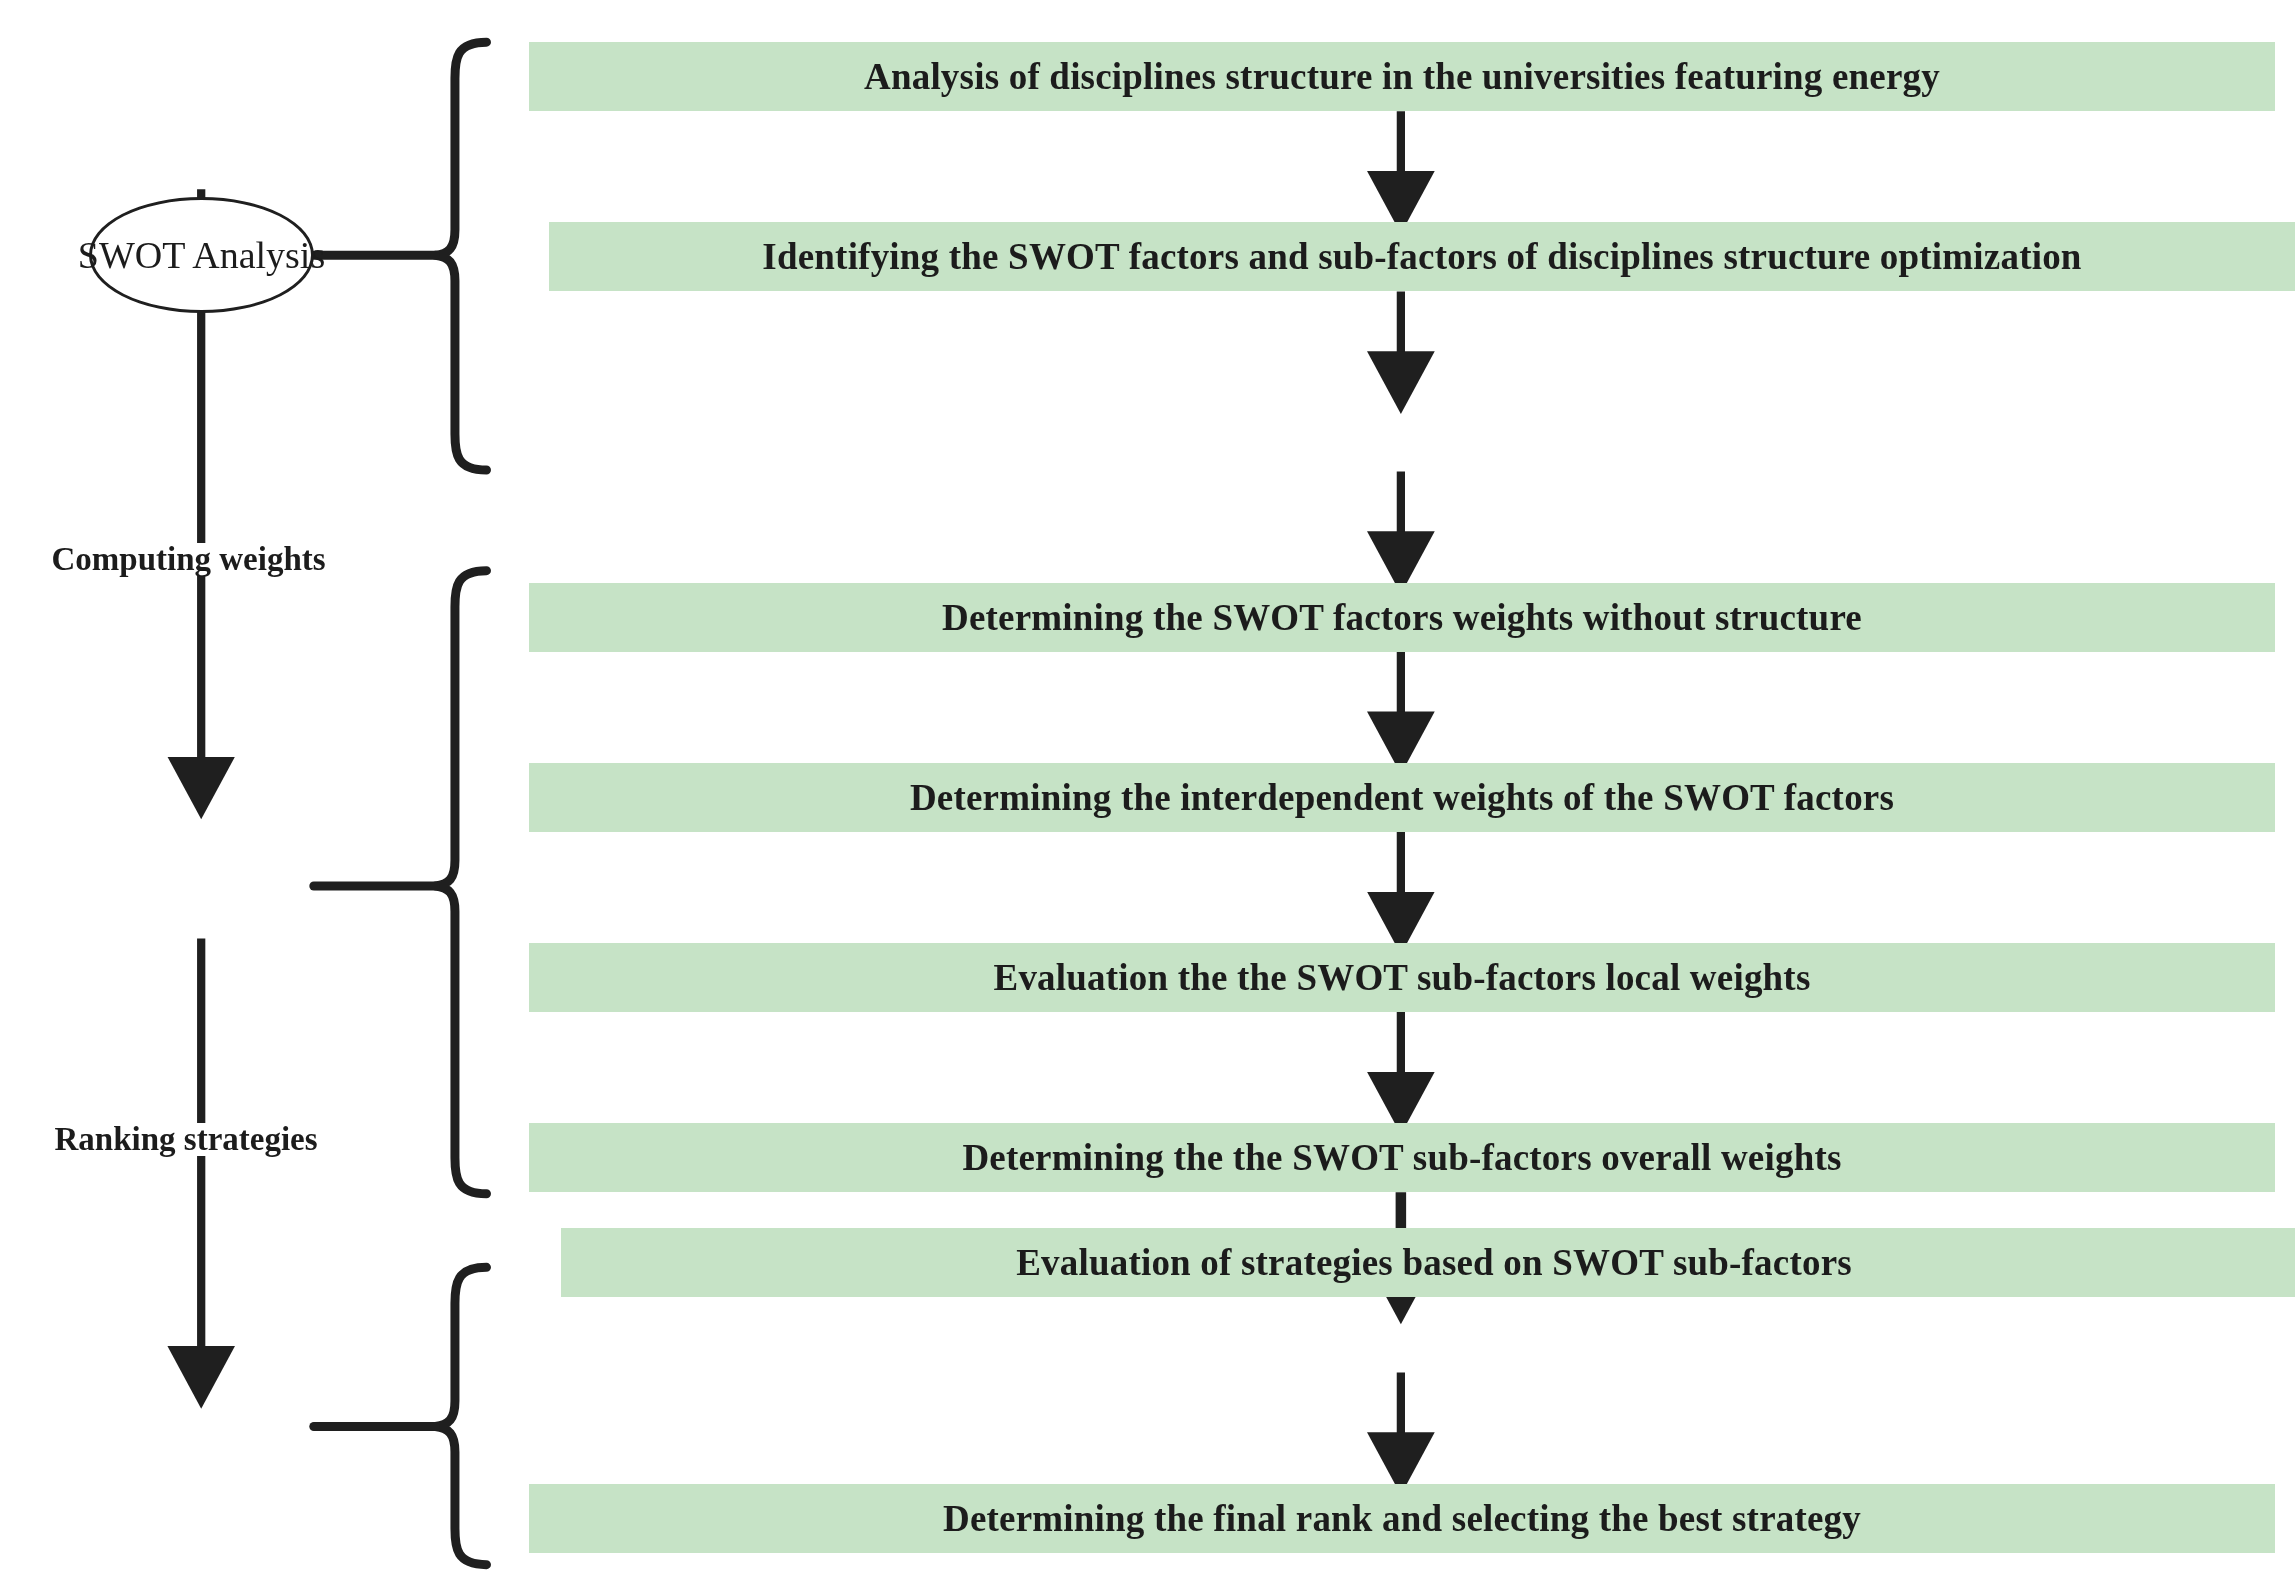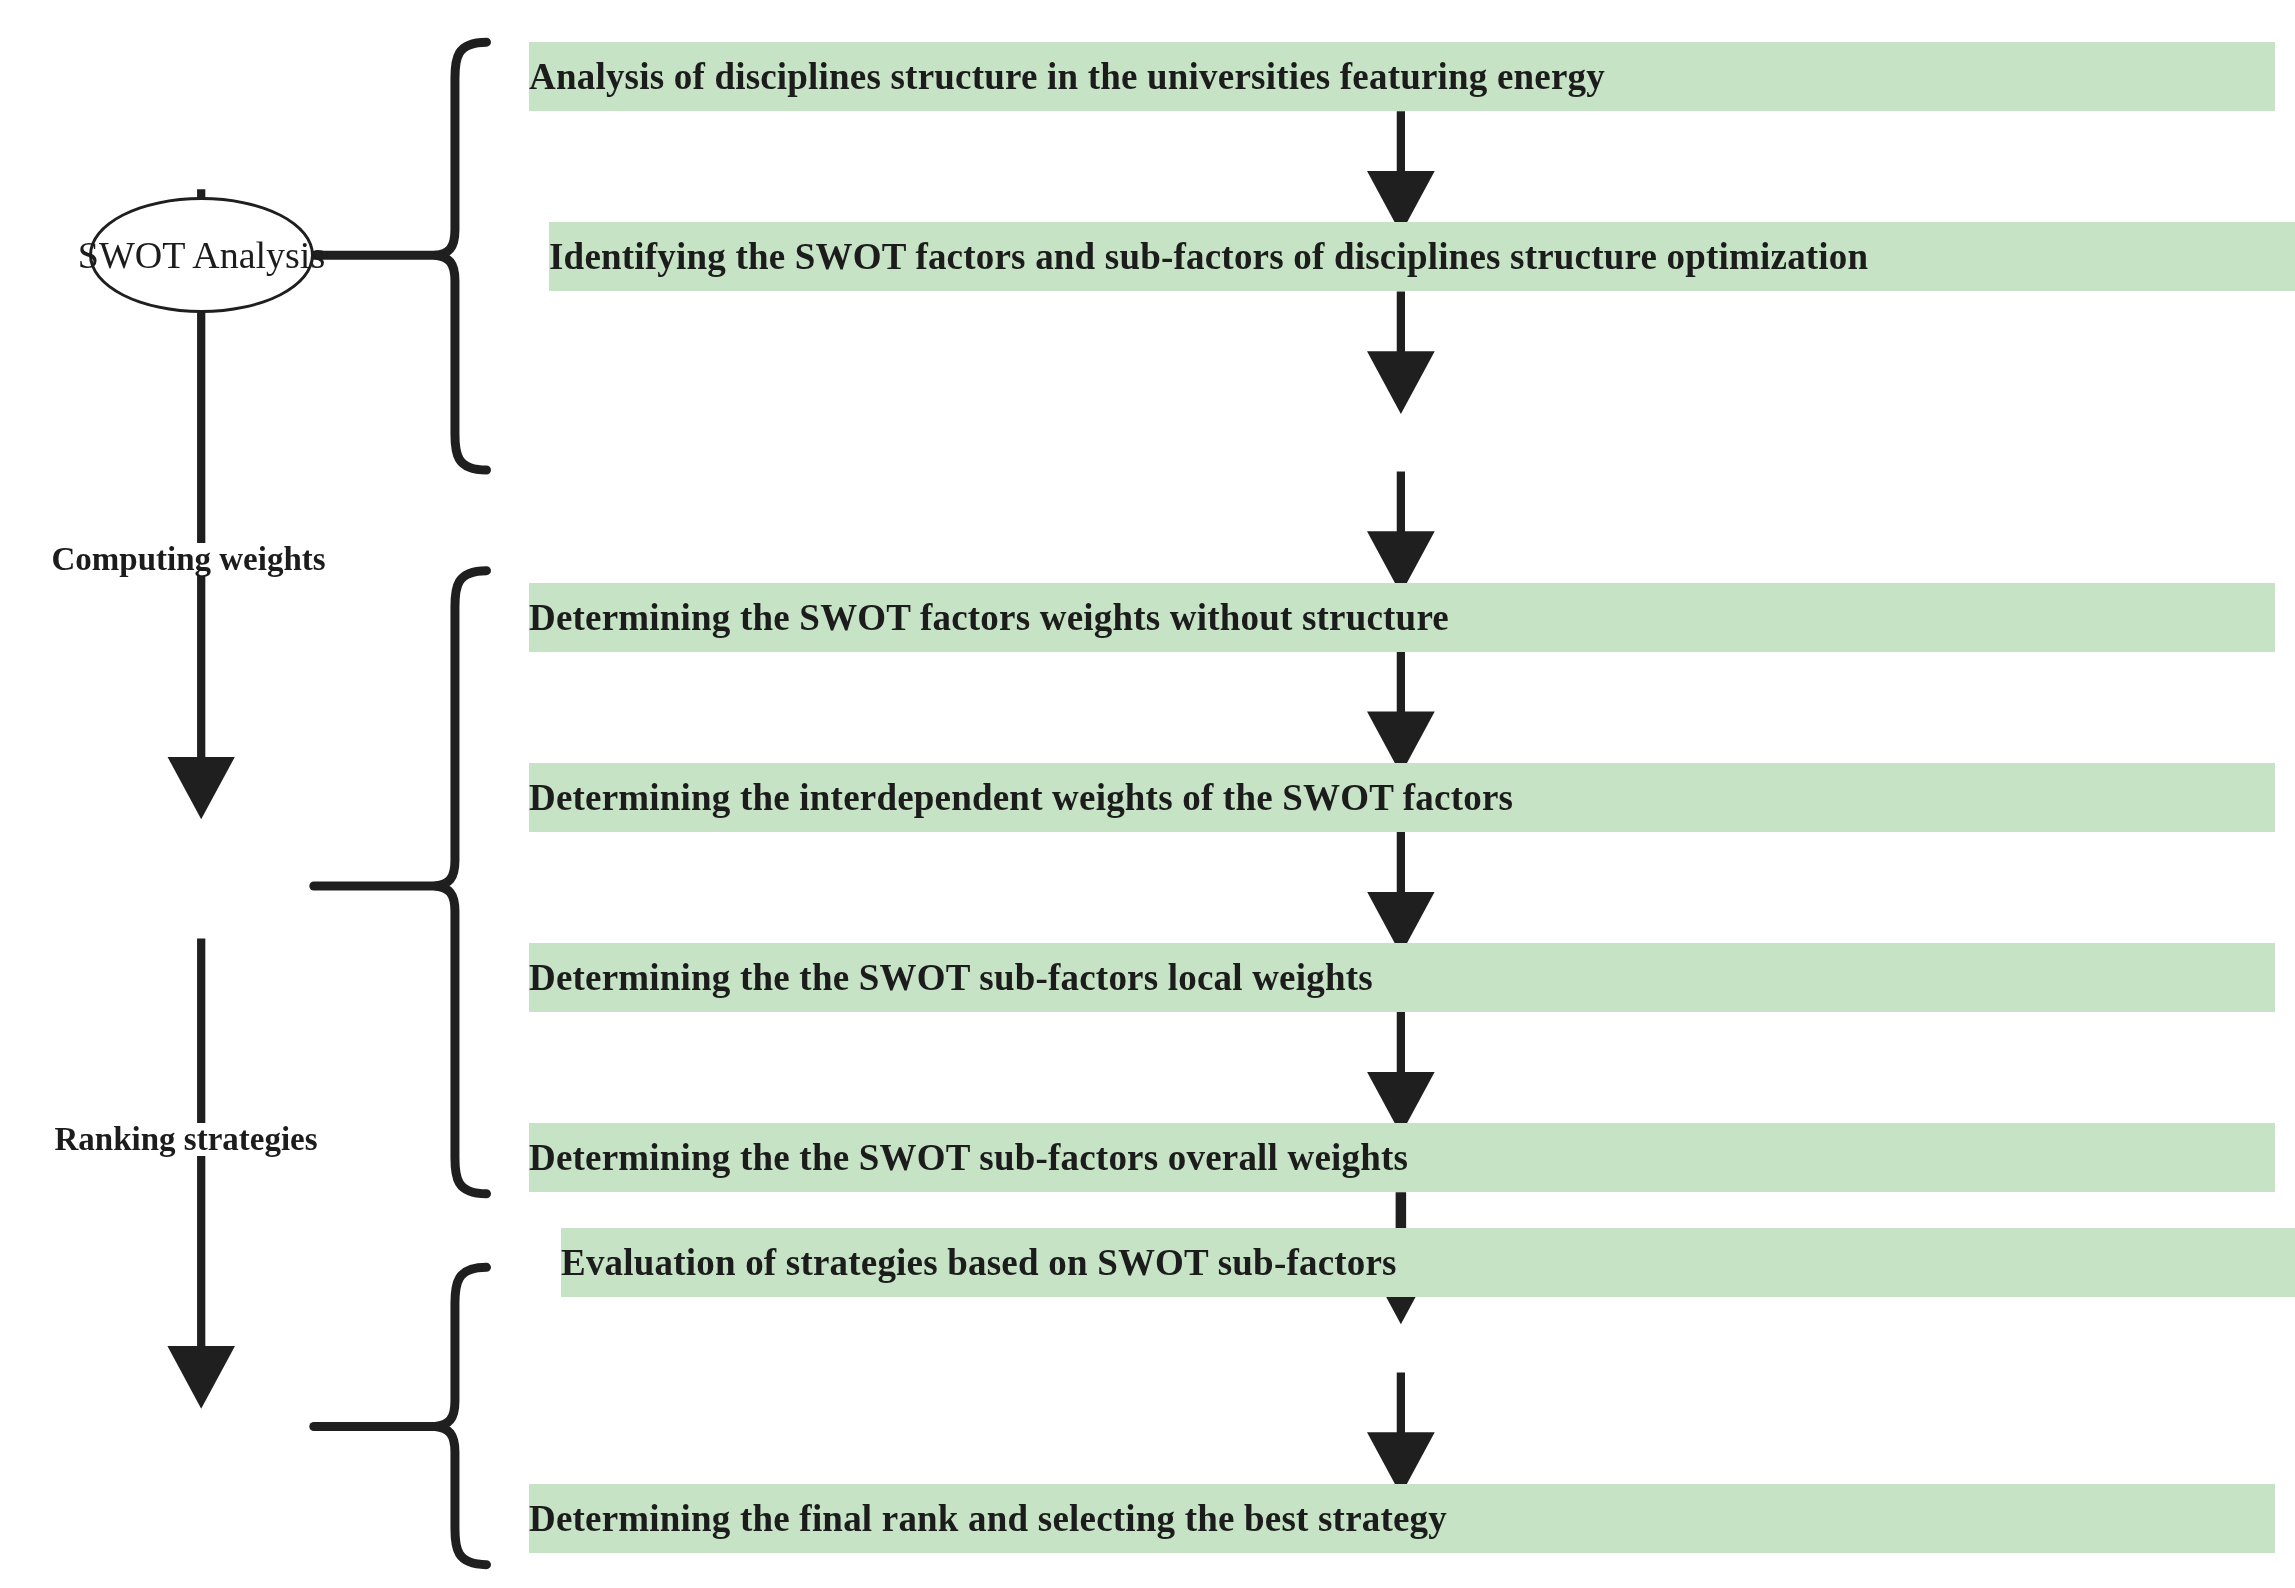--- a/index.html
+++ b/index.html
@@ -27,20 +27,21 @@
 
   
   .step-box {
     position: absolute;
     left: 529px;
     width: 1746px;
     height: 69px;
     background: #c6e3c6;
     display: flex;
     align-items: center;
+    justify-content: center;
     box-sizing: border-box;
   }
   .step-label {
     font-family: "Liberation Serif", "DejaVu Serif", serif;
     font-weight: bold;
     font-size: 37px;
     color: #1c1c1c;
     letter-spacing: 0.2px;
     white-space: nowrap;
     line-height: 1;
@@ -164,21 +165,21 @@
 
   <div class="step-box" style="top:583px;">
     <span class="step-label">Determining the SWOT factors weights without structure</span>
   </div>
 
   <div class="step-box" style="top:763px;">
     <span class="step-label">Determining the interdependent weights of the SWOT factors</span>
   </div>
 
   <div class="step-box" style="top:943px;">
-    <span class="step-label">Determining the the SWOT sub-factors local weights</span>
+    <span class="step-label">Evaluation the the SWOT sub-factors local weights</span>
   </div>
 
   <div class="step-box" style="top:1123px;">
     <span class="step-label">Determining the the SWOT sub-factors overall weights</span>
   </div>
 
   <div class="step-box" style="top:1228px;margin-left:32px;">
     <span class="step-label">Evaluation of strategies based on SWOT sub-factors</span>
   </div>
 

